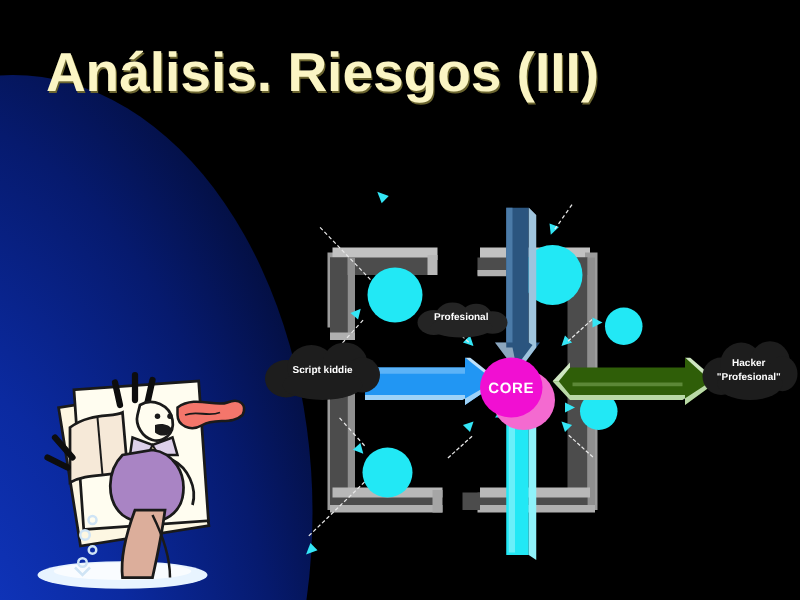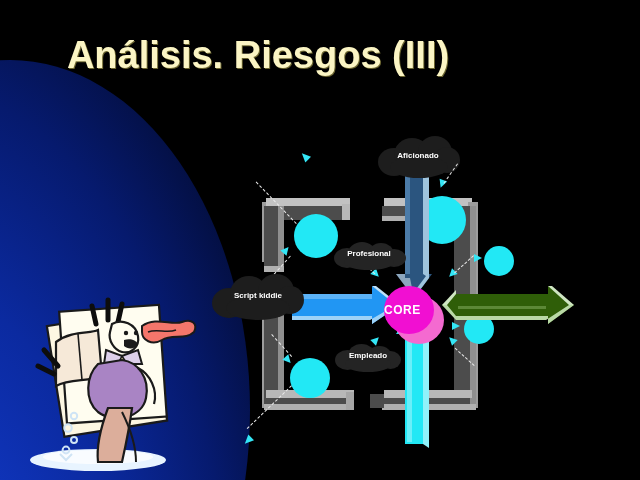--- a/index.html
+++ b/index.html
@@ -33,21 +33,21 @@
   }
 
   
   #title {
     position: absolute;
     left: 0;
     top: 34px;
     width: 516px;
     text-align: center;
     color: #fbf5c4;
-    font-size: 38px;
+    font-size: 44px;
     font-weight: bold;
     letter-spacing: 0px;
     font-family: "Liberation Sans", sans-serif;
     text-shadow: 1px 1px 0 #6b6530;
   }
 
   
   #clipart {
     position: absolute;
     left: 26px;
@@ -91,20 +91,21 @@
     position: absolute;
     border-radius: 50%;
     background: #f46ad0;
   }
   #core-ball {
     position: absolute;
     border-radius: 50%;
     background: #f10fd2;
     display: flex;
     align-items: center;
+    justify-content: center;
   }
   #core-label {
     color: #ffffff;
     font-size: 12px;
     font-weight: bold;
     letter-spacing: 0.5px;
     font-family: "Liberation Sans", sans-serif;
   }
 
   
@@ -331,47 +332,40 @@
     <div class="cloud" style="left:134px; top:122px; width:78px; height:28px;">
       <span class="puff" style="left:4px;  top:8px;  width:26px; height:20px;"></span>
       <span class="puff" style="left:18px; top:2px;  width:28px; height:24px;"></span>
       <span class="puff" style="left:38px; top:3px;  width:26px; height:23px;"></span>
       <span class="puff" style="left:52px; top:9px;  width:24px; height:18px;"></span>
       <span class="puff" style="left:14px; top:14px; width:50px; height:16px;"></span>
       <span class="txt">Profesional</span>
     </div>
 
 
-    <div class="cloud" style="left:136px; top:224px; width:72px; height:28px;">
-      <span class="puff" style="left:3px;  top:8px;  width:25px; height:20px;"></span>
-      <span class="puff" style="left:16px; top:2px;  width:27px; height:23px;"></span>
-      <span class="puff" style="left:35px; top:4px;  width:25px; height:22px;"></span>
-      <span class="puff" style="left:48px; top:9px;  width:21px; height:18px;"></span>
-      <span class="puff" style="left:13px; top:14px; width:46px; height:16px;"></span>
-      <span class="txt">Empleado</span>
-    </div>
-
-
-    <div class="cloud dark" style="left:178px; top:16px; width:88px; height:44px;">
-      <span class="puff" style="left:4px;  top:14px; width:32px; height:28px;"></span>
-      <span class="puff" style="left:20px; top:4px;  width:36px; height:34px;"></span>
-      <span class="puff" style="left:44px; top:2px;  width:34px; height:32px;"></span>
-      <span class="puff" style="left:60px; top:13px; width:26px; height:26px;"></span>
-      <span class="puff" style="left:16px; top:22px; width:58px; height:22px;"></span>
-      <span class="txt">Aficionado</span>
-    </div>
+
+
 
     <div class="cloud dark" style="left:14px; top:154px; width:96px; height:48px;">
       <span class="puff" style="left:2px;  top:16px; width:34px; height:30px;"></span>
       <span class="puff" style="left:20px; top:4px;  width:38px; height:36px;"></span>
       <span class="puff" style="left:48px; top:2px;  width:36px; height:34px;"></span>
       <span class="puff" style="left:66px; top:14px; width:28px; height:28px;"></span>
       <span class="puff" style="left:16px; top:24px; width:64px; height:24px;"></span>
       <span class="txt">Script kiddie</span>
     </div>
 
+    <div class="cloud dark" style="left:364px; top:152px; width:78px; height:52px; line-height:11px;">
+      <span class="puff" style="left:2px;  top:16px; width:30px; height:30px;"></span>
+      <span class="puff" style="left:16px; top:4px;  width:34px; height:36px;"></span>
+      <span class="puff" style="left:40px; top:3px;  width:32px; height:34px;"></span>
+      <span class="puff" style="left:54px; top:15px; width:24px; height:28px;"></span>
+      <span class="puff" style="left:14px; top:24px; width:52px; height:26px;"></span>
+      <span class="txt">Hacker
+"Profesional"</span>
+    </div>
 
 
     <div class="small-arrow" style="left:242px; top:62px; transform:rotate(200deg);"></div>
     <div class="dash-line" style="left:262px; top:46px; width:24px; transform:rotate(125deg);"></div>
 
   </div>
 </div>
 
 </body></html>

